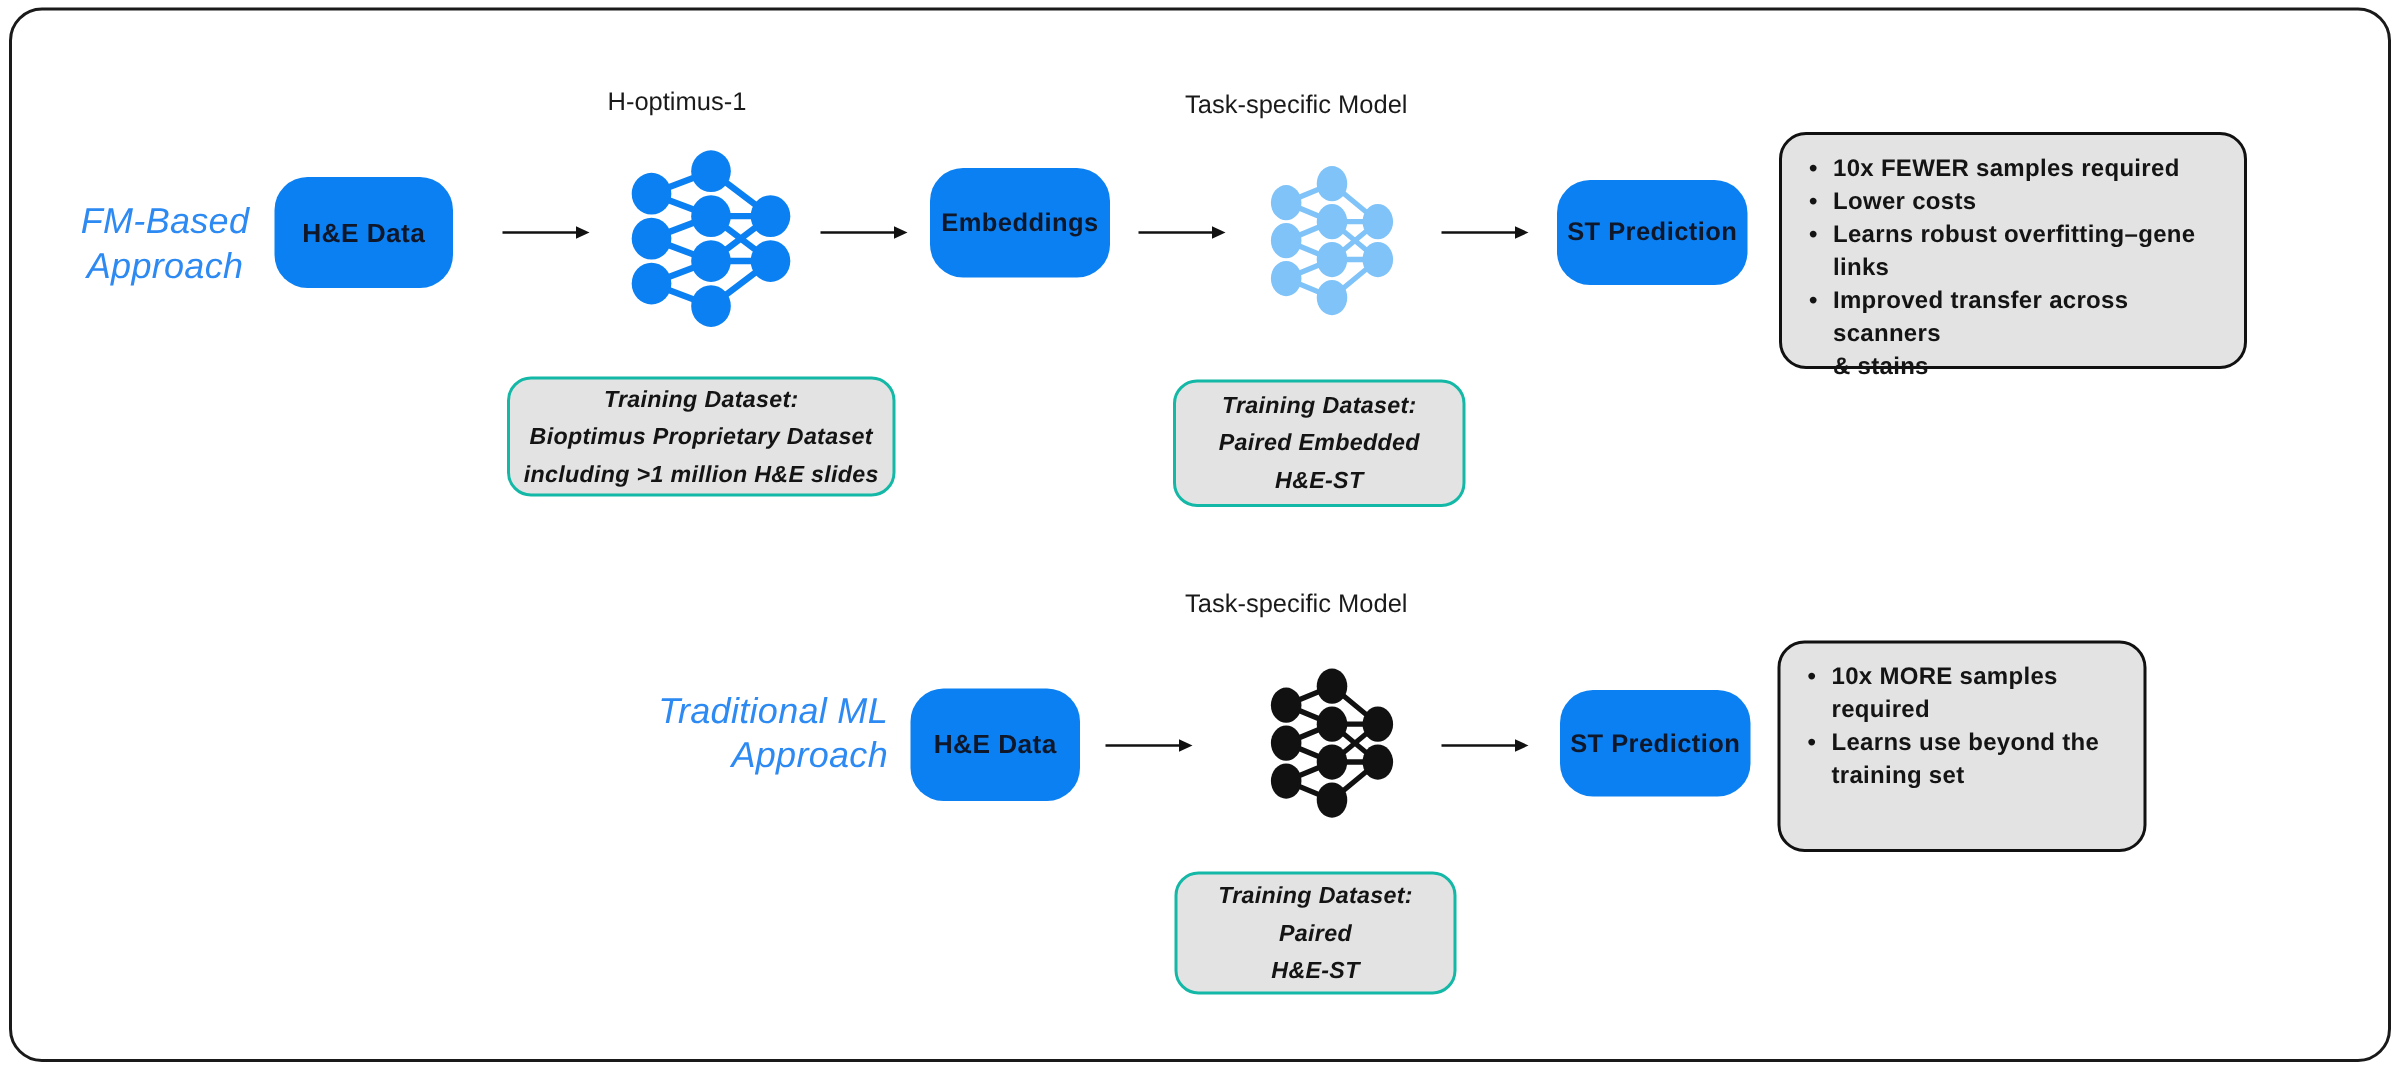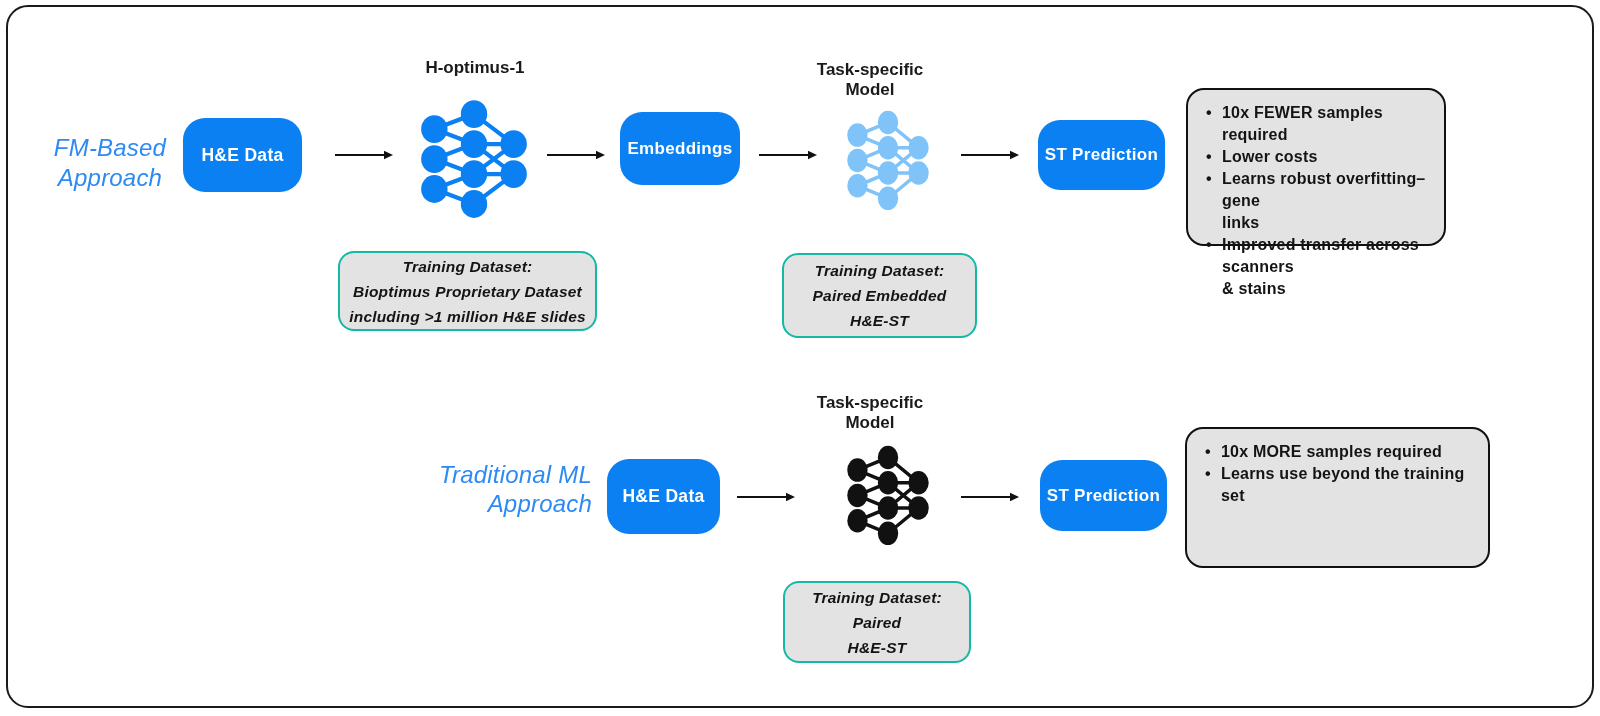--- a/index.html
+++ b/index.html
@@ -13,22 +13,22 @@
   html,body{background:#ffffff;}
   body{font-family:"Liberation Sans",sans-serif;color:var(--ink);}
   .canvas{position:relative;width:1600px;height:716px;background:#ffffff;overflow:hidden;}
   .frame{position:absolute;left:6px;top:5px;right:6px;bottom:8px;border:2px solid #1a1a1a;border-radius:22px;background:#ffffff;}
   .abs{position:absolute;}
   .preline{white-space:pre-line;font-style:italic;}
   .approach-label{font-size:24px;line-height:30px;color:var(--label-blue);letter-spacing:.2px;}
   .approach-label.fm{left:40px;top:133px;width:140px;text-align:center;}
   .approach-label.ml{left:420px;top:460px;width:172px;text-align:right;line-height:29px;}
   .pill{background:var(--accent-blue);border-radius:22px;display:flex;align-items:center;justify-content:center;}
-  .pill span{color:#ffffff;font-weight:bold;font-size:17.5px;letter-spacing:.3px;}
-  .node-title{font-size:17px;color:#1a1a1a;text-align:center;font-weight:bold;}
+  .pill span{color:#0f172a;font-weight:bold;font-size:17.5px;letter-spacing:.3px;}
+  .node-title{font-size:17px;color:#1a1a1a;}
   .gray-box{background:var(--box-gray);border:2px solid #14b8a6;border-radius:16px;display:flex;align-items:center;justify-content:center;text-align:center;font-weight:bold;font-size:15.5px;line-height:25px;letter-spacing:.2px;}
   .bullet-box{background:var(--box-gray);border:2px solid #111;border-radius:18px;padding:12px 14px 12px 12px;}
   .bullet-box ul{list-style:none;}
   .bullet-box li{position:relative;padding-left:22px;font-weight:bold;font-size:16px;line-height:22px;letter-spacing:.2px;white-space:pre-line;}
   .bullet-box li::before{content:"\2022";position:absolute;left:6px;top:0;}
   .nn{display:block;}
   .nn-blue{color:var(--accent-blue);}
   .nn-light{color:var(--light-blue);}
   .nn-black{color:#111;}
   .arrow{display:block;}
@@ -97,21 +97,21 @@
 
   <svg class="abs arrow" style="left:960px;top:149px;" width="60" height="12" viewBox="0 0 60 12">
     <line x1="1" y1="6" x2="51" y2="6" stroke="#111" stroke-width="1.8"></line>
     <path d="M59 6 L50 1.8 L50 10.2 Z" fill="#111"></path>
   </svg>
 
   <div class="abs pill" style="left:1038px;top:120px;width:127px;height:70px;">
     <span style="font-size:17px;">ST Prediction</span>
   </div>
 
-  <div class="abs bullet-box" style="left:1186px;top:88px;width:260px;height:158px;">
+  <div class="abs bullet-box" style="left:1186px;top:88px;width:312px;height:158px;">
     <ul>
         <li>10x FEWER samples required</li>
         <li>Lower costs</li>
         <li>Learns robust overfitting–gene
 links</li>
         <li>Improved transfer across scanners
 &amp; stains</li>
       </ul>
   </div>
 
@@ -152,21 +152,21 @@
 
   <svg class="abs arrow" style="left:960px;top:491px;" width="60" height="12" viewBox="0 0 60 12">
     <line x1="1" y1="6" x2="51" y2="6" stroke="#111" stroke-width="1.8"></line>
     <path d="M59 6 L50 1.8 L50 10.2 Z" fill="#111"></path>
   </svg>
 
   <div class="abs pill" style="left:1040px;top:460px;width:127px;height:71px;">
     <span style="font-size:17px;">ST Prediction</span>
   </div>
 
-  <div class="abs bullet-box" style="left:1185px;top:427px;width:305px;height:141px;">
+  <div class="abs bullet-box" style="left:1185px;top:427px;width:246px;height:141px;">
     <ul>
         <li>10x MORE samples required</li>
         <li>Learns use beyond the training set</li>
       </ul>
   </div>
 
   <div class="abs gray-box preline" style="left:783px;top:581px;width:188px;height:82px;">Training Dataset:
 Paired
 H&amp;E-ST</div>
 </div>

